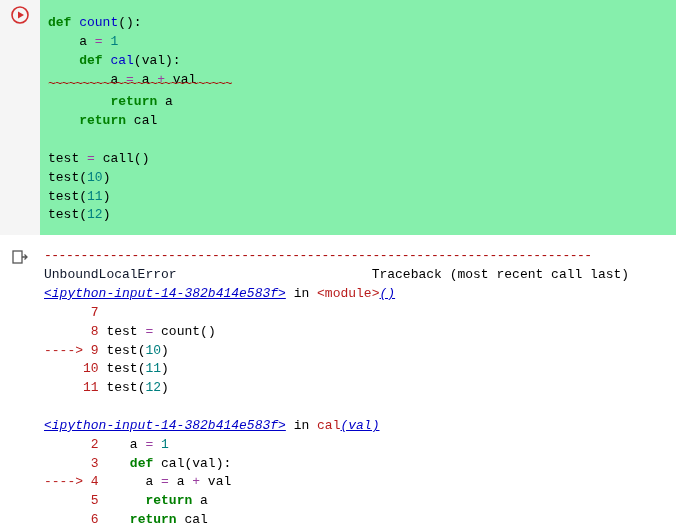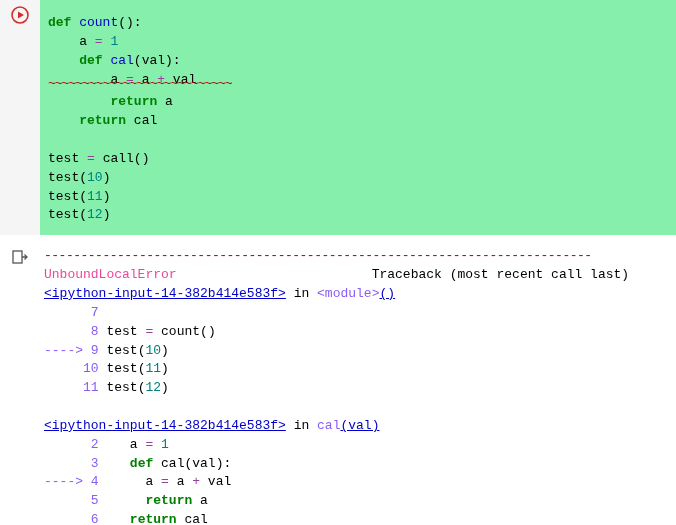--- a/index.html
+++ b/index.html
@@ -37,23 +37,23 @@
   .out-area {
     flex:1;
     padding: 6px 8px 8px 4px;
     white-space: pre;
     font-family: Menlo, Monaco, "Courier New", monospace;
   }
   .kw  { color: #007f00; font-weight: bold; }   
   .fn  { color: #0000c8; }                      
   .num { color: #007f7f; }                      
   .op  { color: #9a3fa0; }                      
-  .err-red  { color: #ec4899; }
-  .cyan     { color: #8b5cf6; }
-  .tb-link  { color: #0000c8; text-decoration: underline; }
+  .err-red  { color: #0f172a; }
+  .cyan     { color: #b91c1c; }
+  .tb-link  { color: #0000c8; text-decoration: underline; font-style: italic; }
   .dash { color:#aa0000; letter-spacing: -0.5px; }
   .play-btn svg { display:block; }
   .out-icon svg { display:block; }
   .squiggle {
     color:#aa0000;
     letter-spacing: -1px;
     position: relative;
     top: -8px;
     display:block;
     height:6px;

